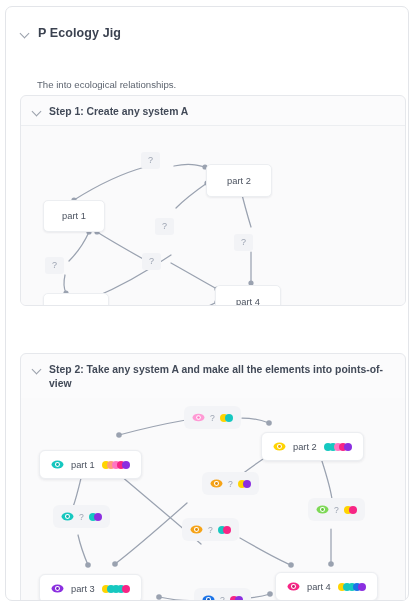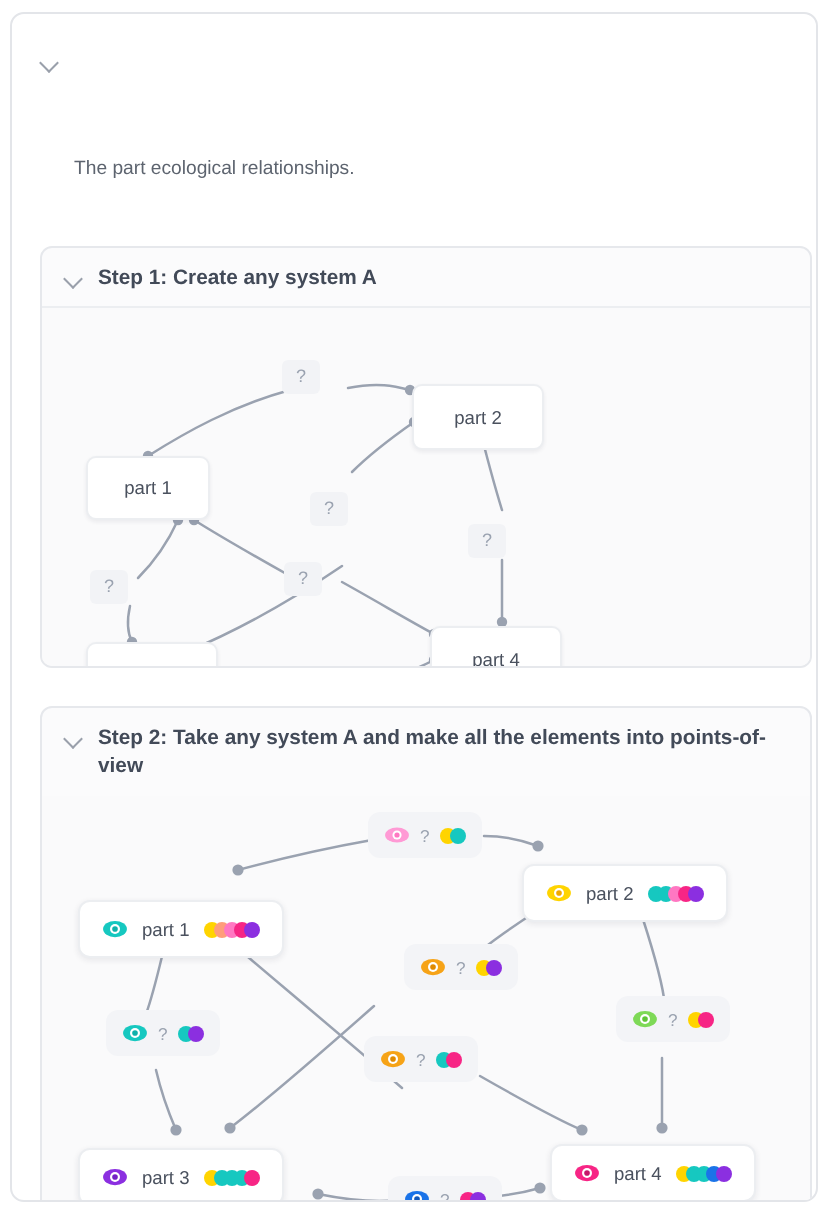--- a/index.html
+++ b/index.html
@@ -192,25 +192,26 @@
   .chips .c:first-child { margin-left: 0; }
 </style>
 </head>
 <body>
 
 <div id="root">
   <div class="page-card">
 
     <div class="title-row">
       <span class="chev"></span>
+      <span class="page-title">P Ecology Jig</span>
     </div>
 
-    <div class="desc desc-2">The part ecological relationships.</div>
-
-    <div class="step-card" style="top:116px;height:211px;">
+    <div class="desc desc-2">The into ecological relationships.</div>
+
+    <div class="step-card" style="top:88px;height:211px;">
       <div class="hdr">
         <span class="chev"></span>
         <span class="step-title">Step 1: Create any system A</span>
       </div>
       <div class="canvas-head-sep" style="top:29px;"></div>
       <div class="canvas" style="top:30px;">
         <svg class="edges" width="386" height="181">
 
           <path class="edge" d="M 53 74 C 72 62, 95 49, 124 41"></path>
           <path class="edge" d="M 153 40 C 168 37, 176 39, 184 41"></path>

